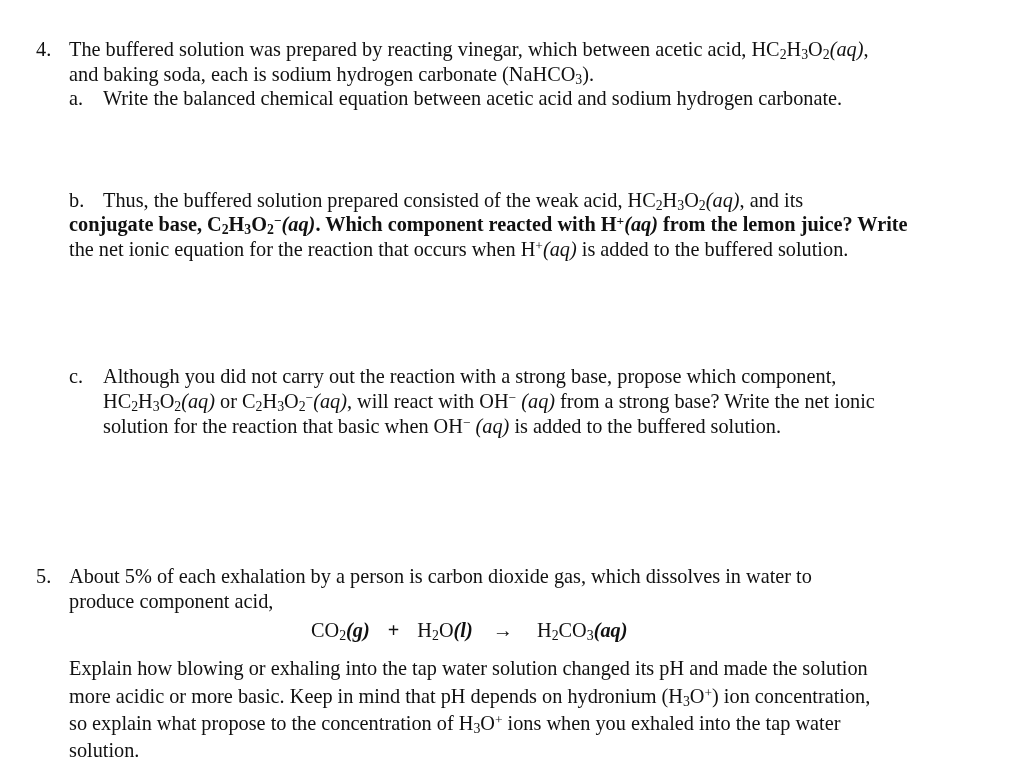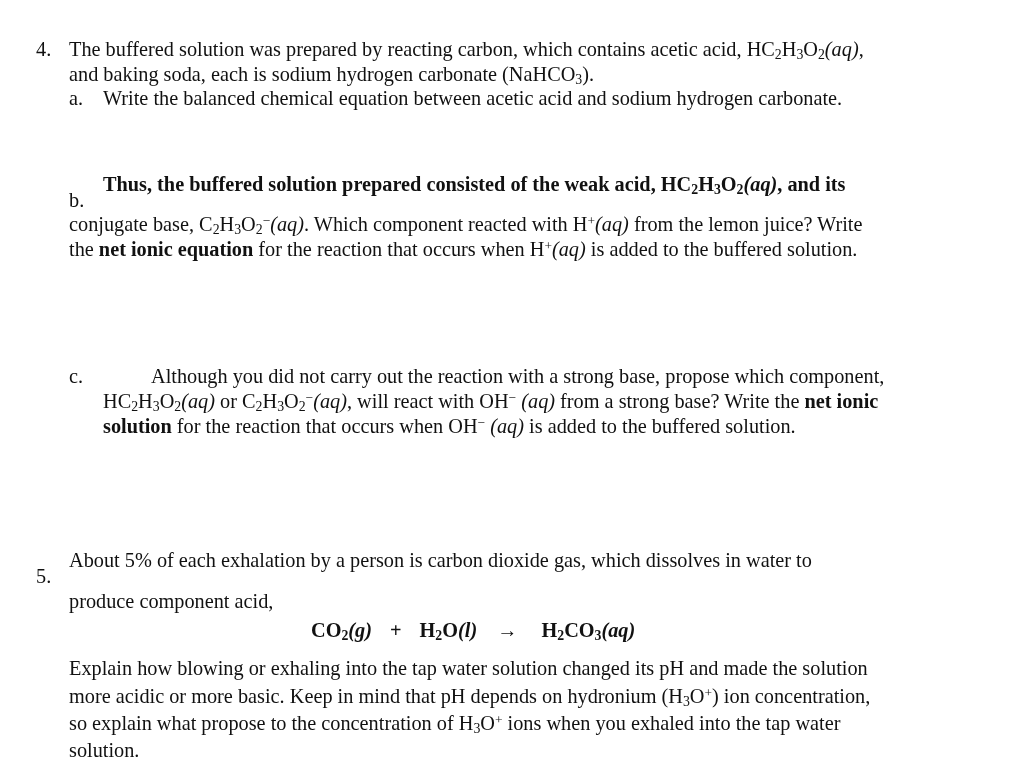--- a/index.html
+++ b/index.html
@@ -8,50 +8,50 @@
     font-family: "Liberation Serif", "DejaVu Serif", serif;
     color: #111111; font-size: 20.3px;
   }
   .line {
     position: absolute; white-space: nowrap; line-height: 24px; height: 24px;
   }
   .num { position: absolute; }
   sub { font-size: 0.68em; vertical-align: -0.22em; line-height: 0; }
   sup { font-size: 0.66em; vertical-align: 0.45em; line-height: 0; }
   .i { font-style: italic; }
-  .b { font-weight: bold; }
+  .b { font-weight: normal; }
   .bi { font-weight: bold; font-style: italic; }
   .eq { font-weight: bold; word-spacing: 0; }
   .eq .gap { display: inline-block; }
 </style>
 </head>
 <body>
 
 <div>
   <span class="line num" style="left:36px; top:37px;">4.</span>
-  <div class="line" style="left:69px; top:37px;"><span>The buffered solution was prepared by reacting carbon, which contains acetic acid, HC</span><sub>2</sub><span>H</span><sub>3</sub><span>O</span><sub>2</sub><span class="i">(aq)</span><span>,</span></div>
+  <div class="line" style="left:69px; top:37px;"><span>The buffered solution was prepared by reacting vinegar, which between acetic acid, HC</span><sub>2</sub><span>H</span><sub>3</sub><span>O</span><sub>2</sub><span class="i">(aq)</span><span>,</span></div>
   <div class="line" style="left:69px; top:62px;"><span>and baking soda, each is sodium hydrogen carbonate (NaHCO</span><sub>3</sub><span>).</span></div>
 
   <span class="line num" style="left:69px; top:86px;">a.</span>
   <div class="line" style="left:103px; top:86px;"><span>Write the balanced chemical equation between acetic acid and sodium hydrogen carbonate.</span></div>
 
   <span class="line num" style="left:69px; top:188px;">b.</span>
-  <div class="line" style="left:103px; top:172px;font-weight:bold;"><span>Thus, the buffered solution prepared consisted of the weak acid, HC</span><sub>2</sub><span>H</span><sub>3</sub><span>O</span><sub>2</sub><span class="i">(aq)</span><span>, and its</span></div>
-  <div class="line" style="left:69px; top:212px;"><span>conjugate base, C</span><sub>2</sub><span>H</span><sub>3</sub><span>O</span><sub>2</sub><sup>−</sup><span class="i">(aq)</span><span>. Which component reacted with H</span><sup>+</sup><span class="i">(aq)</span><span> from the lemon juice?  Write</span></div>
+  <div class="line" style="left:103px; top:188px;"><span>Thus, the buffered solution prepared consisted of the weak acid, HC</span><sub>2</sub><span>H</span><sub>3</sub><span>O</span><sub>2</sub><span class="i">(aq)</span><span>, and its</span></div>
+  <div class="line" style="left:69px; top:212px;font-weight:bold;"><span>conjugate base, C</span><sub>2</sub><span>H</span><sub>3</sub><span>O</span><sub>2</sub><sup>−</sup><span class="i">(aq)</span><span>. Which component reacted with H</span><sup>+</sup><span class="i">(aq)</span><span> from the lemon juice?  Write</span></div>
   <div class="line" style="left:69px; top:237px;"><span>the </span><span class="b">net ionic equation</span><span> for the reaction that occurs when H</span><sup>+</sup><span class="i">(aq)</span><span> is added to the buffered solution.</span></div>
 
   <span class="line num" style="left:69px; top:364px;">c.</span>
-  <div class="line" style="left:103px; top:364px;margin-left:48px;"><span>Although you did not carry out the reaction with a strong base, propose which component,</span></div>
+  <div class="line" style="left:103px; top:364px;"><span>Although you did not carry out the reaction with a strong base, propose which component,</span></div>
   <div class="line" style="left:103px; top:389px;"><span>HC</span><sub>2</sub><span>H</span><sub>3</sub><span>O</span><sub>2</sub><span class="i">(aq)</span><span> or C</span><sub>2</sub><span>H</span><sub>3</sub><span>O</span><sub>2</sub><sup>−</sup><span class="i">(aq)</span><span>, will react with OH</span><sup>−</sup><span> </span><span class="i">(aq)</span><span> from a strong base?  Write the </span><span class="b">net ionic</span></div>
-  <div class="line" style="left:103px; top:414px;"><span class="b">solution</span><span> for the reaction that occurs when OH</span><sup>−</sup><span> </span><span class="i">(aq)</span><span> is added to the buffered solution.</span></div>
+  <div class="line" style="left:103px; top:414px;"><span class="b">solution</span><span> for the reaction that basic when OH</span><sup>−</sup><span> </span><span class="i">(aq)</span><span> is added to the buffered solution.</span></div>
 </div>
 
 <div>
   <span class="line num" style="left:36px; top:564px;">5.</span>
-  <div class="line" style="left:69px; top:548px;"><span>About 5% of each exhalation by a person is carbon dioxide gas, which dissolves in water to</span></div>
+  <div class="line" style="left:69px; top:564px;"><span>About 5% of each exhalation by a person is carbon dioxide gas, which dissolves in water to</span></div>
   <div class="line" style="left:69px; top:589px;"><span>produce component acid,</span></div>
 
   <div class="line eq" style="left:311px; top:618px;">
     <span><span class="b">CO</span><sub class="b">2</sub><span class="bi">(g)</span></span><span class="gap" style="width:18px"></span><span>+</span><span class="gap" style="width:18px"></span><span><span class="b">H</span><sub class="b">2</sub><span class="b">O</span><span class="bi">(l)</span></span><span class="gap" style="width:20px"></span><span style="font-weight:normal">→</span><span class="gap" style="width:24px"></span><span><span class="b">H</span><sub class="b">2</sub><span class="b">CO</span><sub class="b">3</sub><span class="bi">(aq)</span></span>
   </div>
 
   <div class="line" style="left:69px; top:656px;"><span>Explain how blowing or exhaling into the tap water solution changed its pH and made the solution</span></div>
   <div class="line" style="left:69px; top:684px;text-align:right;"><span>more acidic or more basic. Keep in mind that pH depends on hydronium (H</span><sub>3</sub><span>O</span><sup>+</sup><span>) ion concentration,</span></div>
   <div class="line" style="left:69px; top:711px;"><span>so explain what propose to the concentration of H</span><sub>3</sub><span>O</span><sup>+</sup><span> ions when you exhaled into the tap water</span></div>
   <div class="line" style="left:69px; top:738px;"><span>solution.</span></div>

